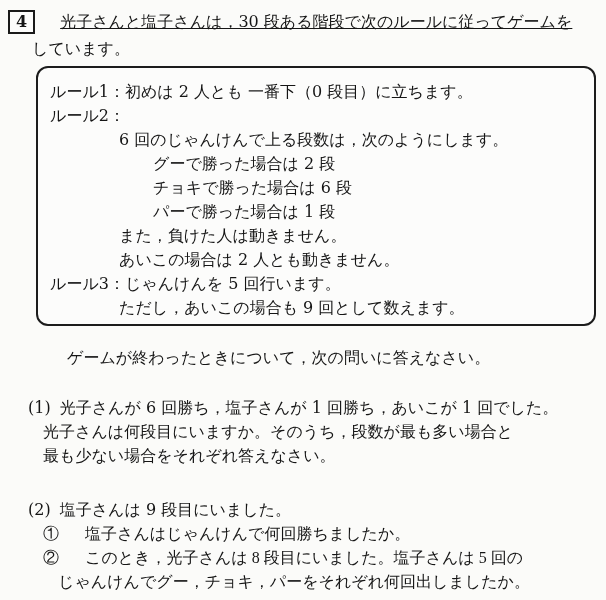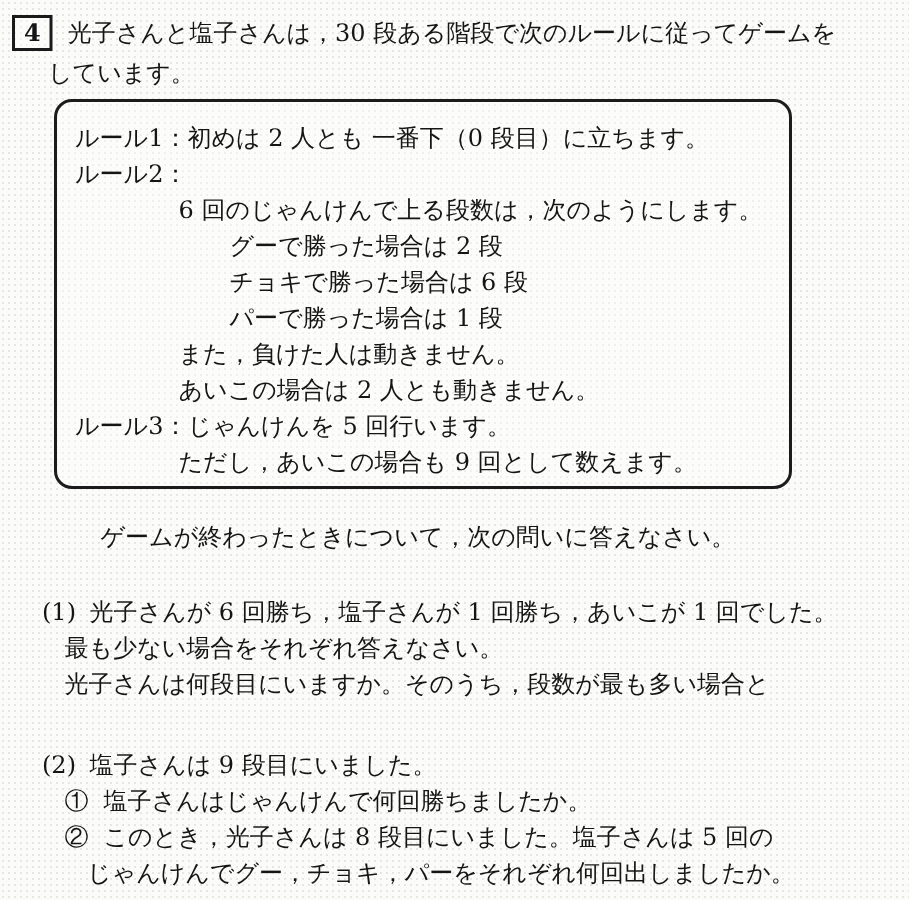--- a/index.html
+++ b/index.html
@@ -33,35 +33,36 @@
   }
   .qnum-box {
     display: inline-block;
     border: 2px solid #1a1a1a;
     padding: 0px 6px 1px 6px;
     font-weight: bold;
     line-height: 19px;
     background: rgba(255,255,255,.4);
   }
   .intro-text {
-    margin-left: 10px;
+    margin-left: 25px;
     line-height: 24px;
     padding-top: 0px;
+    text-decoration: underline;
   }
   .intro-line2 {
     line-height: 24px;
     margin-top: 3px;
   }
 
   
   .rules-box {
     position: absolute;
     top: 66px;
     left: 36px;
-    width: 492px;
+    width: 560px;
     height: 260px;
     box-sizing: border-box;
     border: 2px solid #1c1c1c;
     border-radius: 12px;
     padding: 12px 6px 4px 12px;
     background: rgba(255,255,255,.35);
   }
   .rule-row {
     display: flex;
     line-height: 24px;
@@ -84,21 +85,21 @@
   .q2 { position: absolute; top: 498px; left: 0; width: 606px; }
   .qline {
     display: flex;
     line-height: 24px;
     white-space: nowrap;
   }
   .marker-l1 { margin-left: 28px; }
   .marker-gap { margin-left: 9px; }
   .wrap-l1 { margin-left: 43px; }
   .marker-l2 { margin-left: 43px; }
-  .marker-gap2 { margin-left: 10px; }
+  .marker-gap2 { margin-left: 26px; font-family: Liberation Serif, serif; }
   .wrap-l2 { margin-left: 58px; }
 </style>
 </head>
 <body>
 
 <div class="header">
   <div class="row1">
     <span class="qnum-box">4</span>
     <span class="intro-text nowrap">光子さんと塩子さんは，30 段ある階段で次のルールに従ってゲームを</span>
   </div>
@@ -141,24 +142,24 @@
 </div>
 
 <div class="lead nowrap">ゲームが終わったときについて，次の問いに答えなさい。</div>
 
 <div class="q1">
   <div class="qline">
     <span class="marker-l1">(1)</span>
     <span class="marker-gap">光子さんが 6 回勝ち，塩子さんが 1 回勝ち，あいこが 1 回でした。</span>
   </div>
   <div class="qline">
-    <span class="wrap-l1">最も少ない場合をそれぞれ答えなさい。</span>
+    <span class="wrap-l1">光子さんは何段目にいますか。そのうち，段数が最も多い場合と</span>
   </div>
   <div class="qline">
-    <span class="wrap-l1">光子さんは何段目にいますか。そのうち，段数が最も多い場合と</span>
+    <span class="wrap-l1">最も少ない場合をそれぞれ答えなさい。</span>
   </div>
 </div>
 
 <div class="q2">
   <div class="qline">
     <span class="marker-l1">(2)</span>
     <span class="marker-gap">塩子さんは 9 段目にいました。</span>
   </div>
   <div class="qline">
     <span class="marker-l2">①</span>

